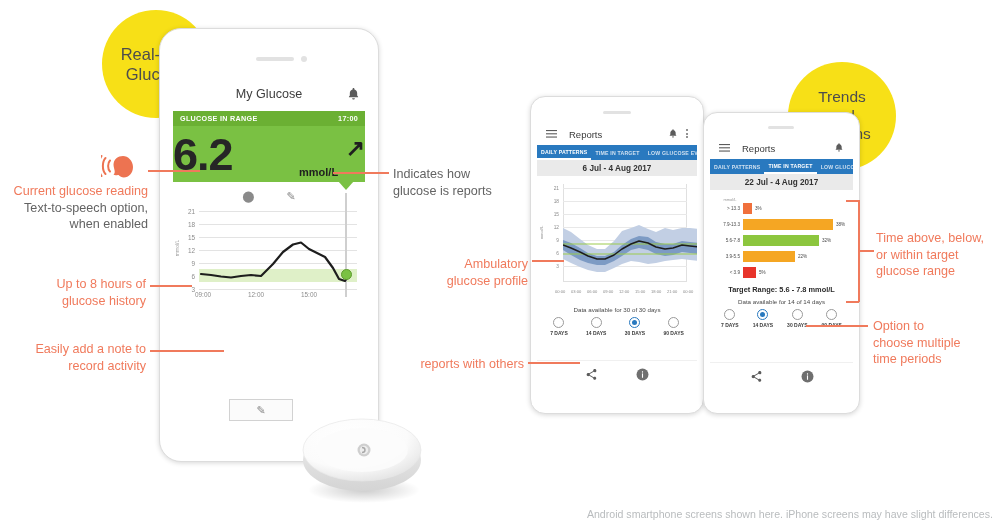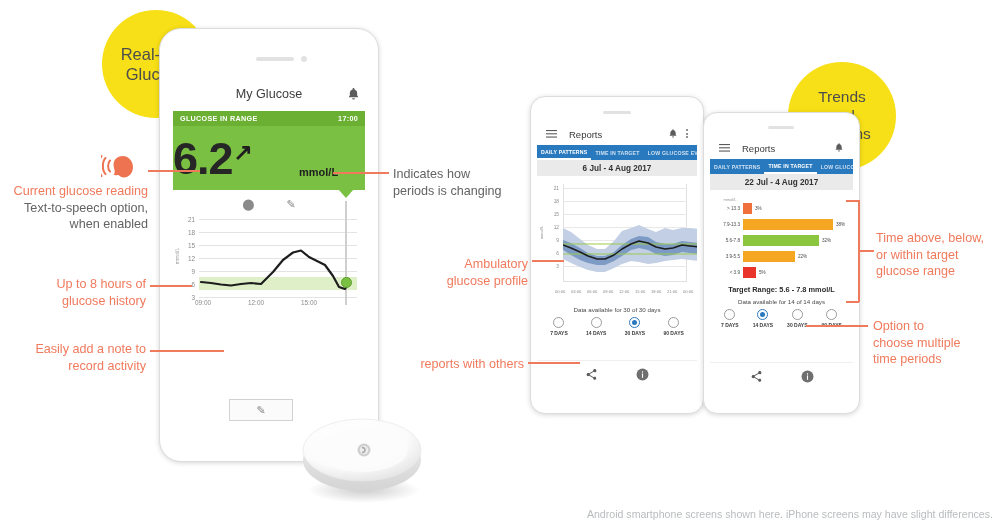--- a/index.html
+++ b/index.html
@@ -43,21 +43,21 @@
   #p1-speaker{left:96px;top:28px;width:38px;height:4px;}
   #p1-cam{position:absolute;left:141px;top:27px;width:6px;height:6px;border-radius:50%;background:#e2e2e2;}
 
   .p1-appbar{height:26px;display:flex;align-items:center;justify-content:center;position:relative;background:#fff;}
   .p1-title{font-size:12.6px;color:#3d3d3d;}
   .bell{position:absolute;right:12px;top:7px;width:11px;height:12px;}
 
   .glucose-card{margin:4px 6px 0 6px;background:#7ac143;position:relative;}
   .gc-head{display:flex;justify-content:space-between;align-items:center;background:#6bb033;
     padding:3px 7px;font-size:7.2px;font-weight:bold;color:#fff;letter-spacing:.3px;}
-  .gc-body{height:64px;display:flex;align-items:center;justify-content:flex-start;position:relative;}
+  .gc-body{height:56px;display:flex;align-items:center;justify-content:space-between;position:relative;}
   .gc-value{font-size:45px;font-weight:bold;color:#262626;line-height:1;letter-spacing:-1px;}
   .gc-arrow{font-size:23px;color:#1f1f1f;font-weight:bold;margin-left:1px;margin-top:-12px;}
   .gc-unit{position:absolute;font-size:11px;color:#1f1f1f;font-weight:bold;left:126px;top:40px;}
   .gc-notch{position:absolute;bottom:-8px;right:11px;width:0;height:0;
     border-left:8px solid transparent;border-right:8px solid transparent;border-top:9px solid #7ac143;}
 
   .p1-icons{display:flex;justify-content:center;gap:32px;margin-top:8px;}
   .p1-icons span{font-size:11px;color:#8a8a8a;}
 
   .p1-chart{position:relative;margin:2px 8px 0 6px;height:92px;}
@@ -448,21 +448,21 @@
 <div class="rule" style="left:150px;top:285px;width:42px"></div>
 
 <div class="anno right" style="left:0px;top:341px;width:146px">
   <div>Easily add a note to</div>
   <div>record activity</div>
 </div>
 <div class="rule" style="left:150px;top:350px;width:74px"></div>
 
 <div class="anno" style="left:393px;top:166px;width:150px">
   <div class="sub">Indicates how</div>
-  <div class="sub">periods is changing</div>
+  <div class="sub">glucose is reports</div>
 </div>
 <div class="rule" style="left:333px;top:172px;width:56px"></div>
 
 <div class="anno right" style="left:390px;top:256px;width:138px">
   <div>Ambulatory</div>
   <div>glucose profile</div>
 </div>
 <div class="rule" style="left:532px;top:260px;width:32px"></div>
 
 <div class="anno right" style="left:382px;top:356px;width:142px">

